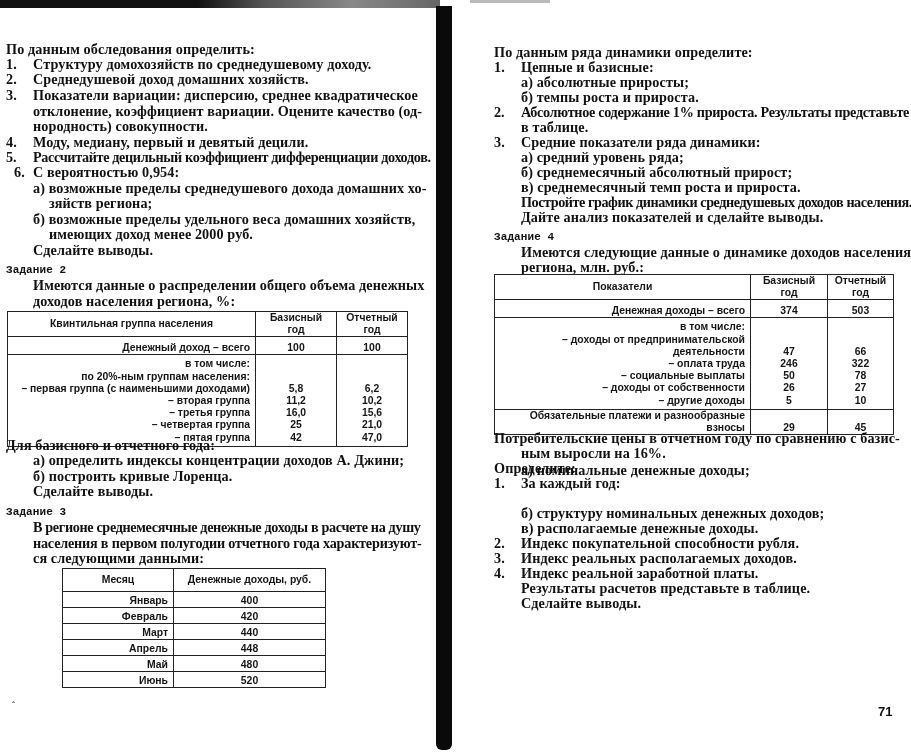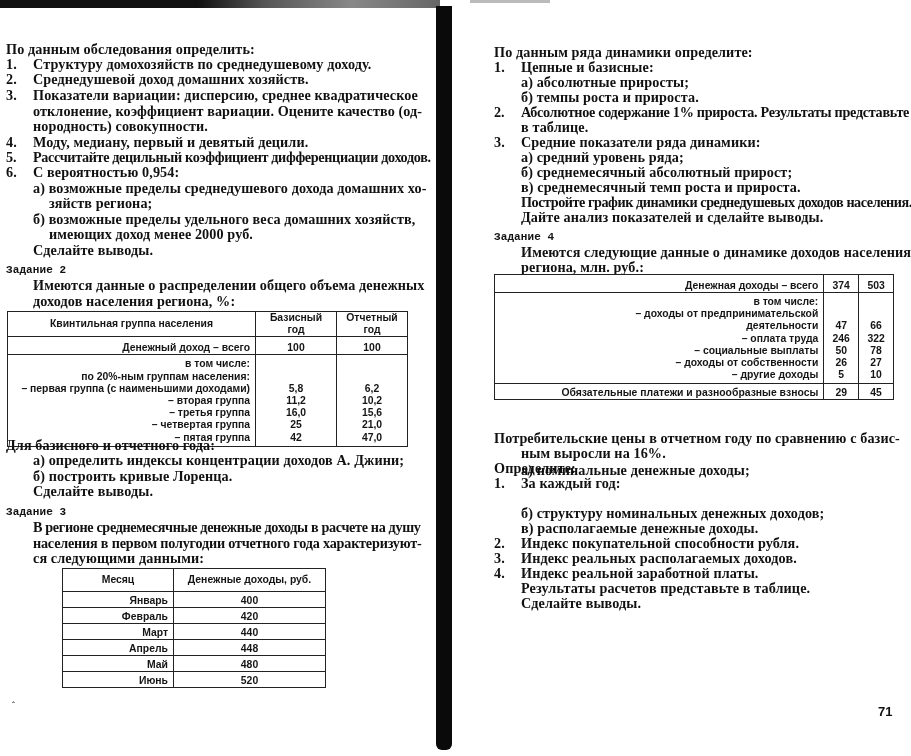--- a/index.html
+++ b/index.html
@@ -50,21 +50,21 @@
 <div class="page left">
   <div class="p" style="left:6px;top:42px;">По данным обследования определить:</div>
 
   <div class="p" style="left:6px;top:57px;"><span class="num">1.</span><span>Структуру домохозяйств по среднедушевому доходу.</span></div>
   <div class="p" style="left:6px;top:72px;"><span class="num">2.</span><span>Среднедушевой доход домашних хозяйств.</span></div>
   <div class="p" style="left:6px;top:88px;"><span class="num">3.</span><span>Показатели вариации: дисперсию, среднее квадратическое</span></div>
   <div class="p ind" style="left:6px;top:104px;">отклонение, коэффициент вариации. Оцените качество (од-</div>
   <div class="p ind" style="left:6px;top:119px;">нородность) совокупности.</div>
   <div class="p" style="left:6px;top:135px;"><span class="num">4.</span><span>Моду, медиану, первый и девятый децили.</span></div>
   <div class="p" style="left:6px;top:150px;letter-spacing:-0.35px;"><span class="num" style="letter-spacing:0">5.</span><span>Рассчитайте децильный коэффициент дифференциации доходов.</span></div>
-  <div class="p" style="left:6px;top:165px;"><span class="num">6.</span><span>С вероятностью 0,954:</span></div>
+  <div class="p" style="left:6px;top:165px;text-align:center;"><span class="num">6.</span><span>С вероятностью 0,954:</span></div>
   <div class="p" style="left:33px;top:181px;">а) возможные пределы среднедушевого дохода домашних хо-</div>
   <div class="p" style="left:49px;top:196px;">зяйств региона;</div>
   <div class="p" style="left:33px;top:212px;">б) возможные пределы удельного веса домашних хозяйств,</div>
   <div class="p" style="left:49px;top:227px;">имеющих доход менее 2000 руб.</div>
   <div class="p" style="left:33px;top:243px;">Сделайте выводы.</div>
 
   <div class="p heading" style="left:6px;top:263px;">Задание 2</div>
   <div class="p" style="left:33px;top:278px;">Имеются данные о распределении общего объема денежных</div>
   <div class="p" style="left:33px;top:294px;">доходов населения региона, %:</div>
 
@@ -167,20 +167,25 @@
   <div class="p" style="left:41px;top:180px;">в) среднемесячный темп роста и прироста.</div>
   <div class="p" style="left:41px;top:195px;letter-spacing:-0.45px;">Постройте график динамики среднедушевых доходов населения.</div>
   <div class="p" style="left:41px;top:210px;">Дайте анализ показателей и сделайте выводы.</div>
 
   <div class="p heading" style="left:14px;top:230px;">Задание 4</div>
   <div class="p" style="left:41px;top:245px;">Имеются следующие данные о динамике доходов населения</div>
   <div class="p" style="left:41px;top:260px;">региона, млн. руб.:</div>
 
   <table class="t" style="left:14px;top:274px;width:400px;">
     <tbody>
+        <tr>
+      <th style="width:245px;height:20px;">Показатели</th>
+      <th style="width:66px;height:20px;">Базисный год</th>
+      <th style="height:20px;">Отчетный год</th>
+    </tr>
     <tr style="height:18px;">
       <td>Денежная доходы – всего</td>
       <td class="c">374</td>
       <td class="c">503</td>
     </tr>
     <tr>
       <td style="padding-top:3px;padding-bottom:2px;">
         <span class="sub" style="padding-left:10px;">в том числе:</span>
         <span class="sub" style="padding-left:18px;">– доходы от предпринимательской</span>
         <span class="sub" style="padding-left:26px;">деятельности</span>

